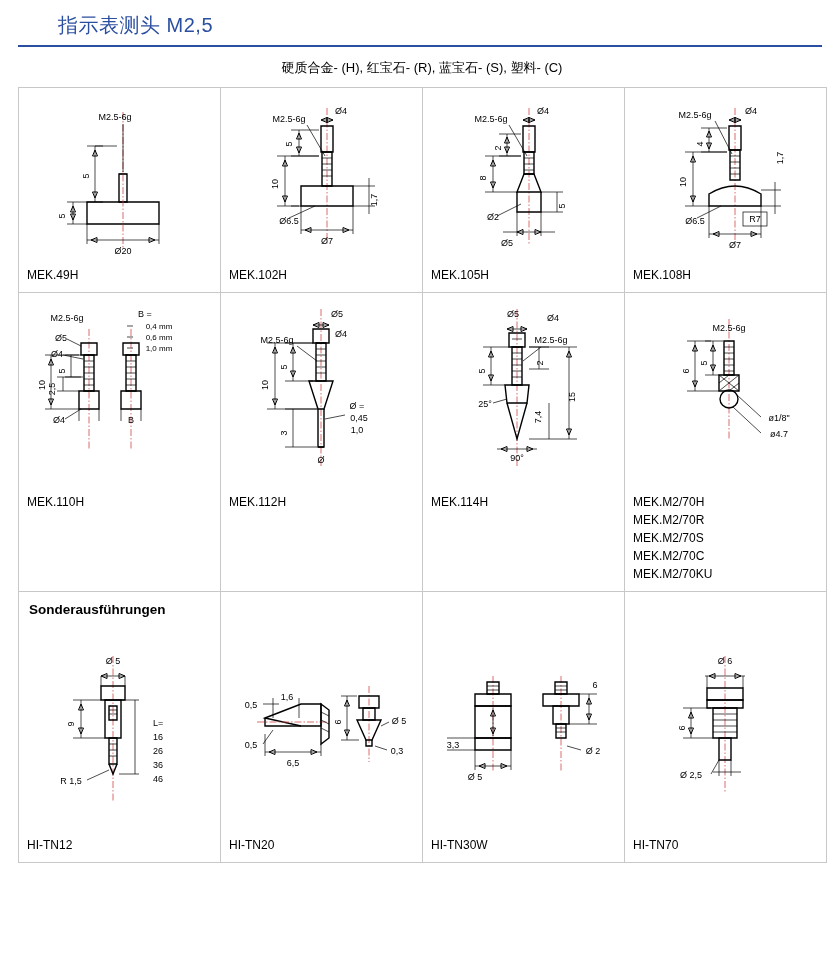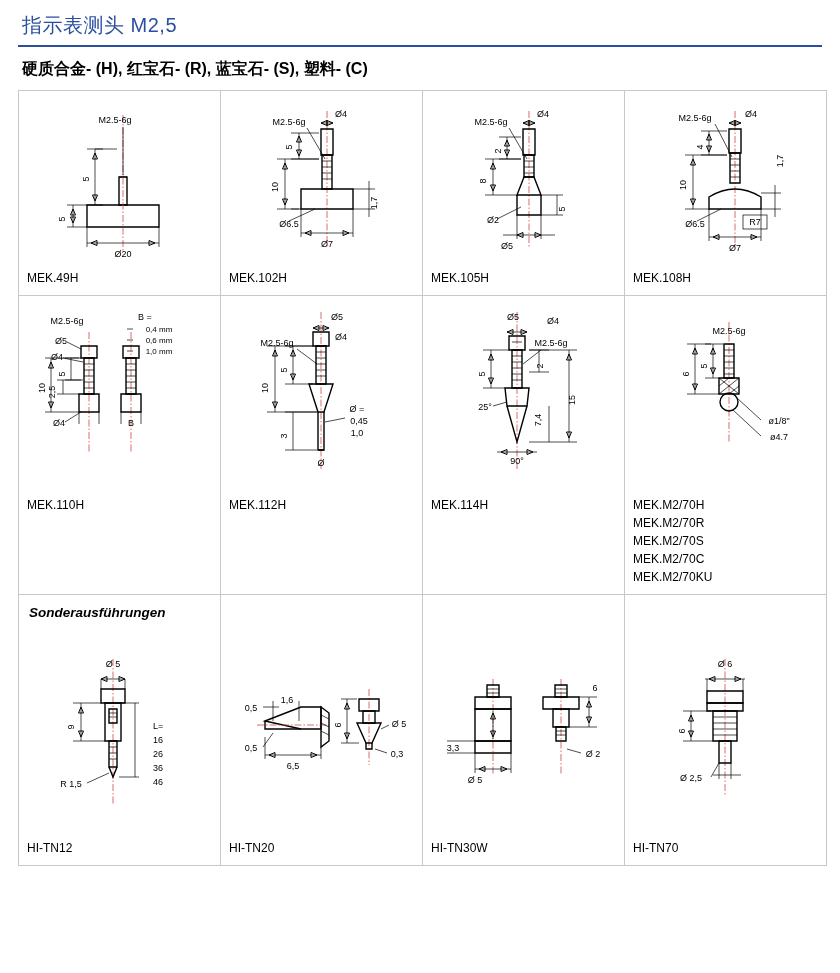--- a/index.html
+++ b/index.html
@@ -20,30 +20,32 @@
     height: 973px;
     position: relative;
     box-sizing: border-box;
     padding: 0 18px;
   }
   .page-title {
     font-size: 20px;
     color: #2b4fa0;
     padding: 12px 0 6px 4px;
     letter-spacing: 0.5px;
+    margin-left: 36px;
   }
   .title-rule {
     height: 2px;
     background: #2b4fa0;
     margin: 0 0 12px 0;
   }
   .materials-line {
-    font-size: 16px;
-    font-weight: bold;
+    font-size: 13px;
+    font-weight: normal;
     padding: 0 0 10px 4px;
+    text-align: center;
   }
   table.grid {
     border-collapse: collapse;
     width: 804px;
     table-layout: fixed;
   }
   table.grid td {
     border: 1px solid #c8c8c8;
     vertical-align: top;
     padding: 0;
@@ -63,21 +65,20 @@
   .cell-label {
     font-size: 12px;
     line-height: 18px;
     padding-top: 4px;
     white-space: pre-line;
   }
   .row3 .fig { height: 190px; }
   .section-head {
     font-size: 13.5px;
     font-weight: bold;
-    font-style: italic;
     padding: 10px 0 0 10px;
   }
   .section-head-cell {
     border-left: 1px solid #c8c8c8 !important;
     border-right: 1px solid #c8c8c8 !important;
     border-top: 1px solid #c8c8c8 !important;
     border-bottom: 0 !important;
     height: 44px;
   }
   .nb-top { border-top: 0 !important; }

